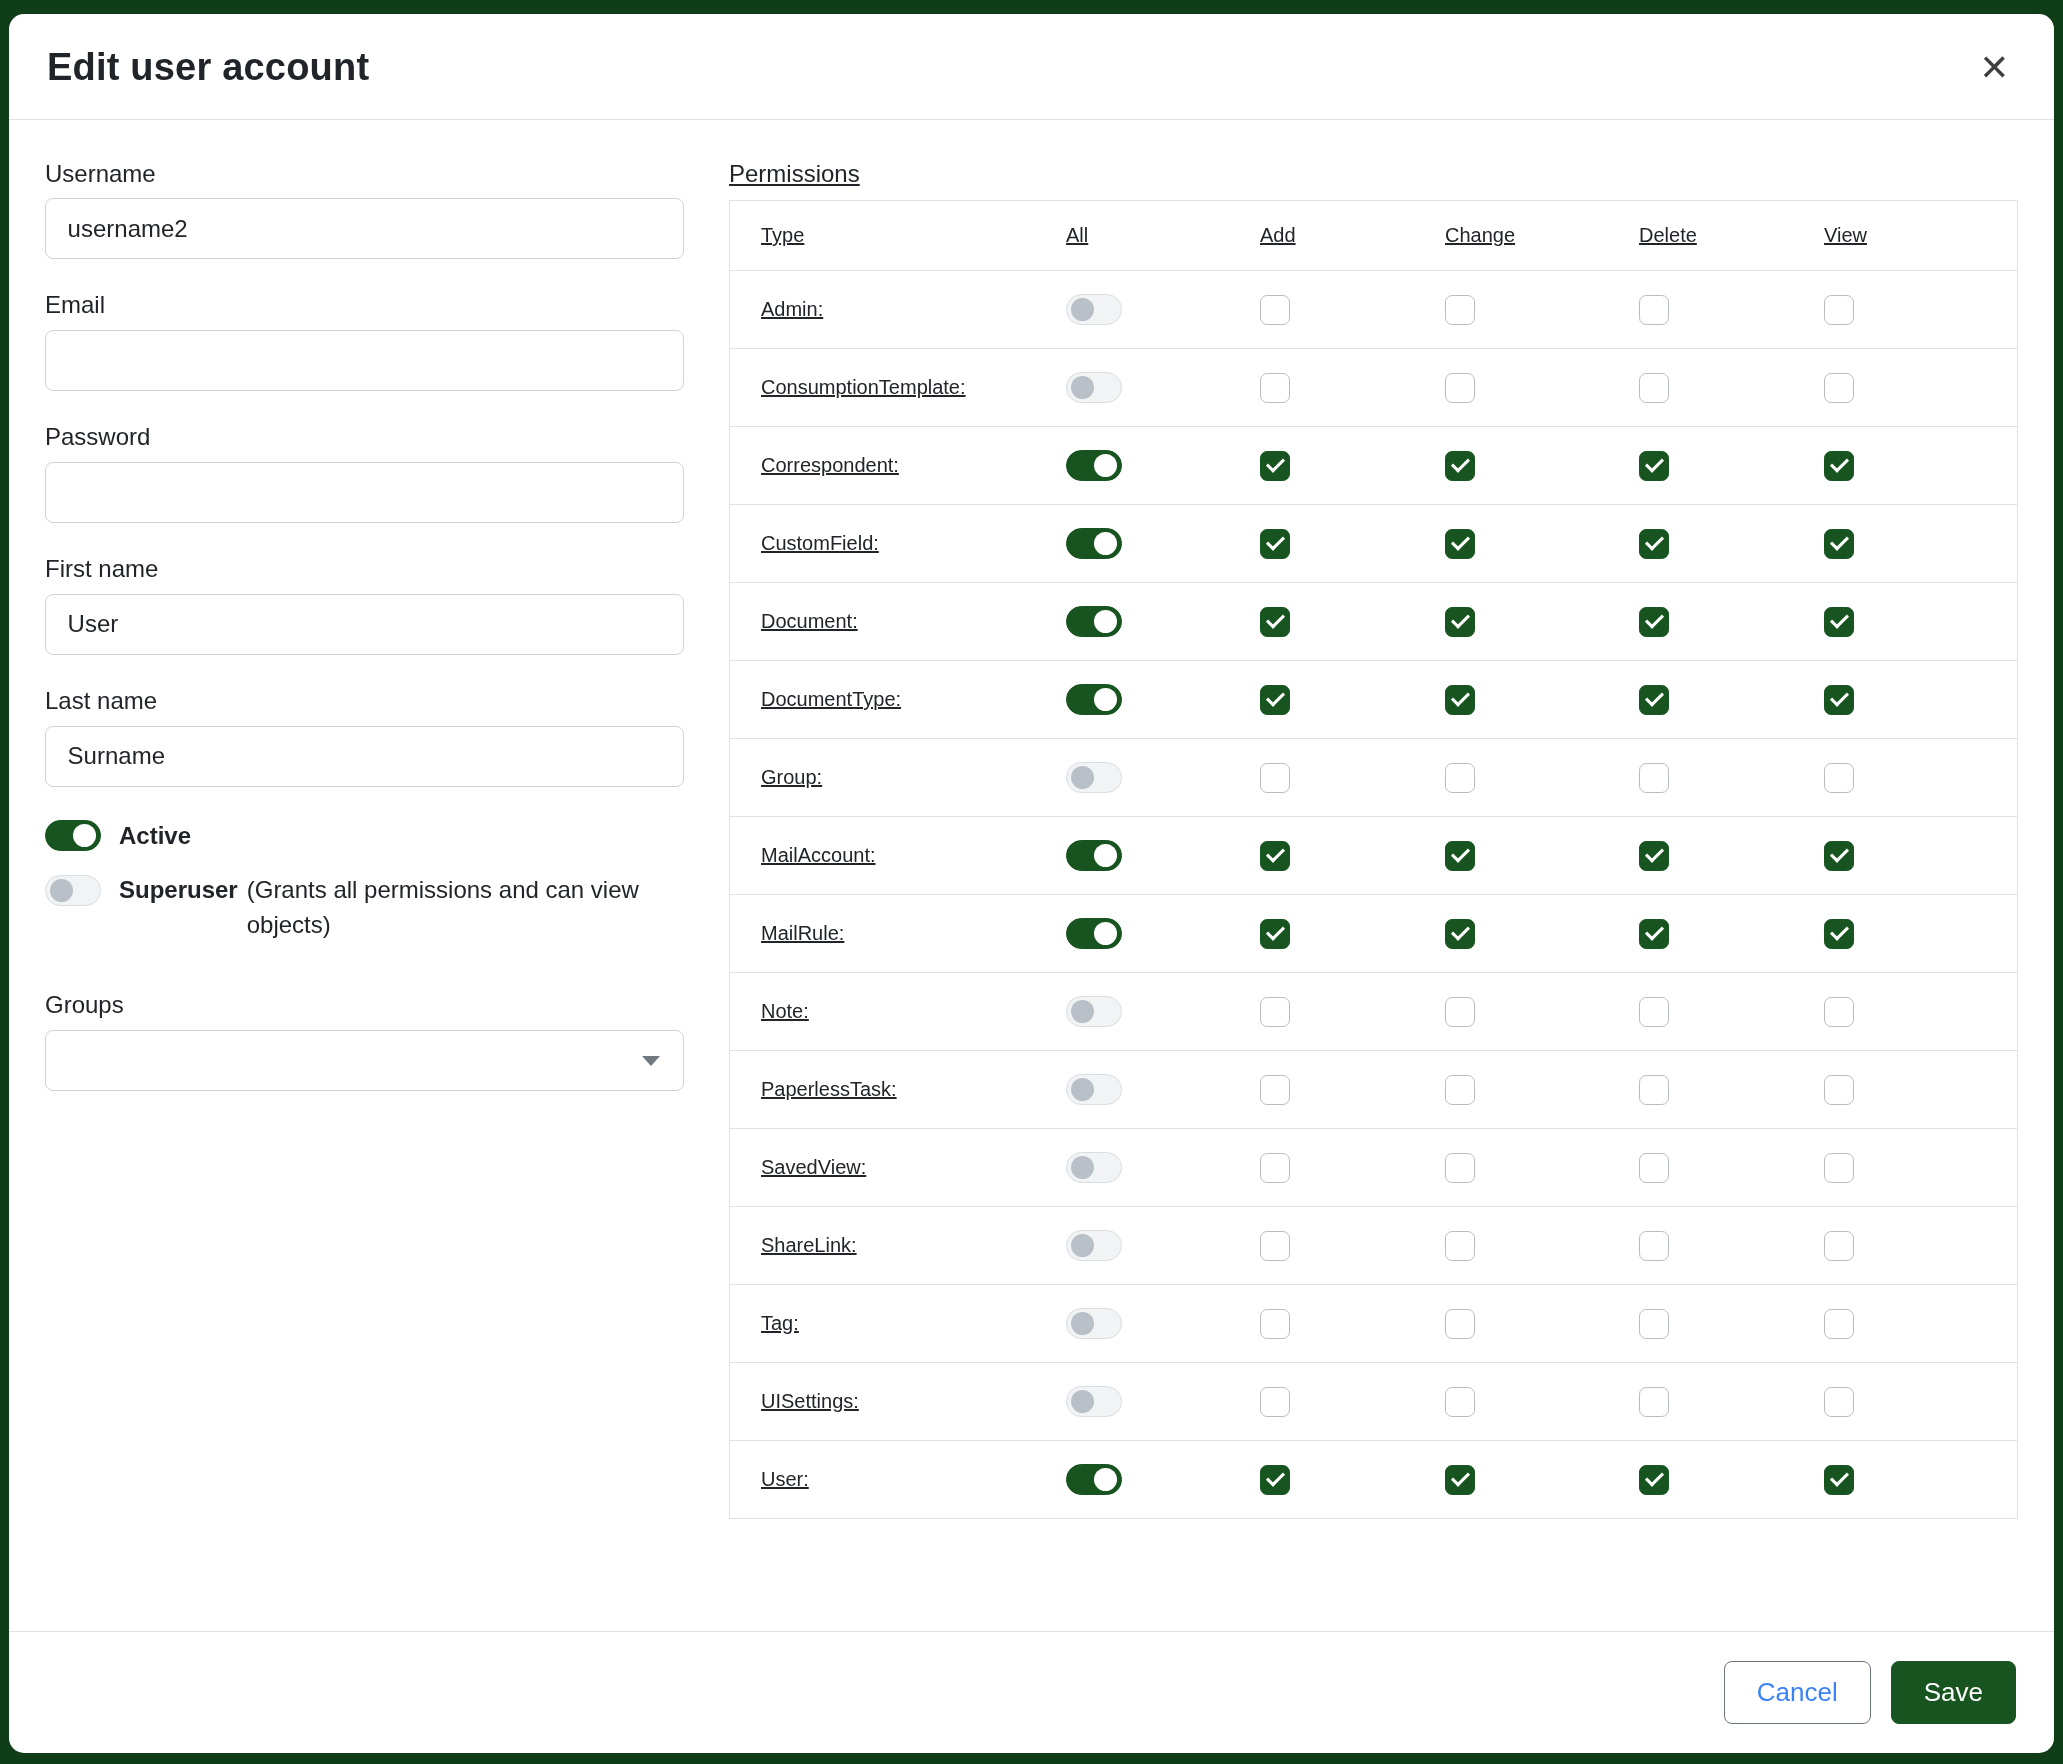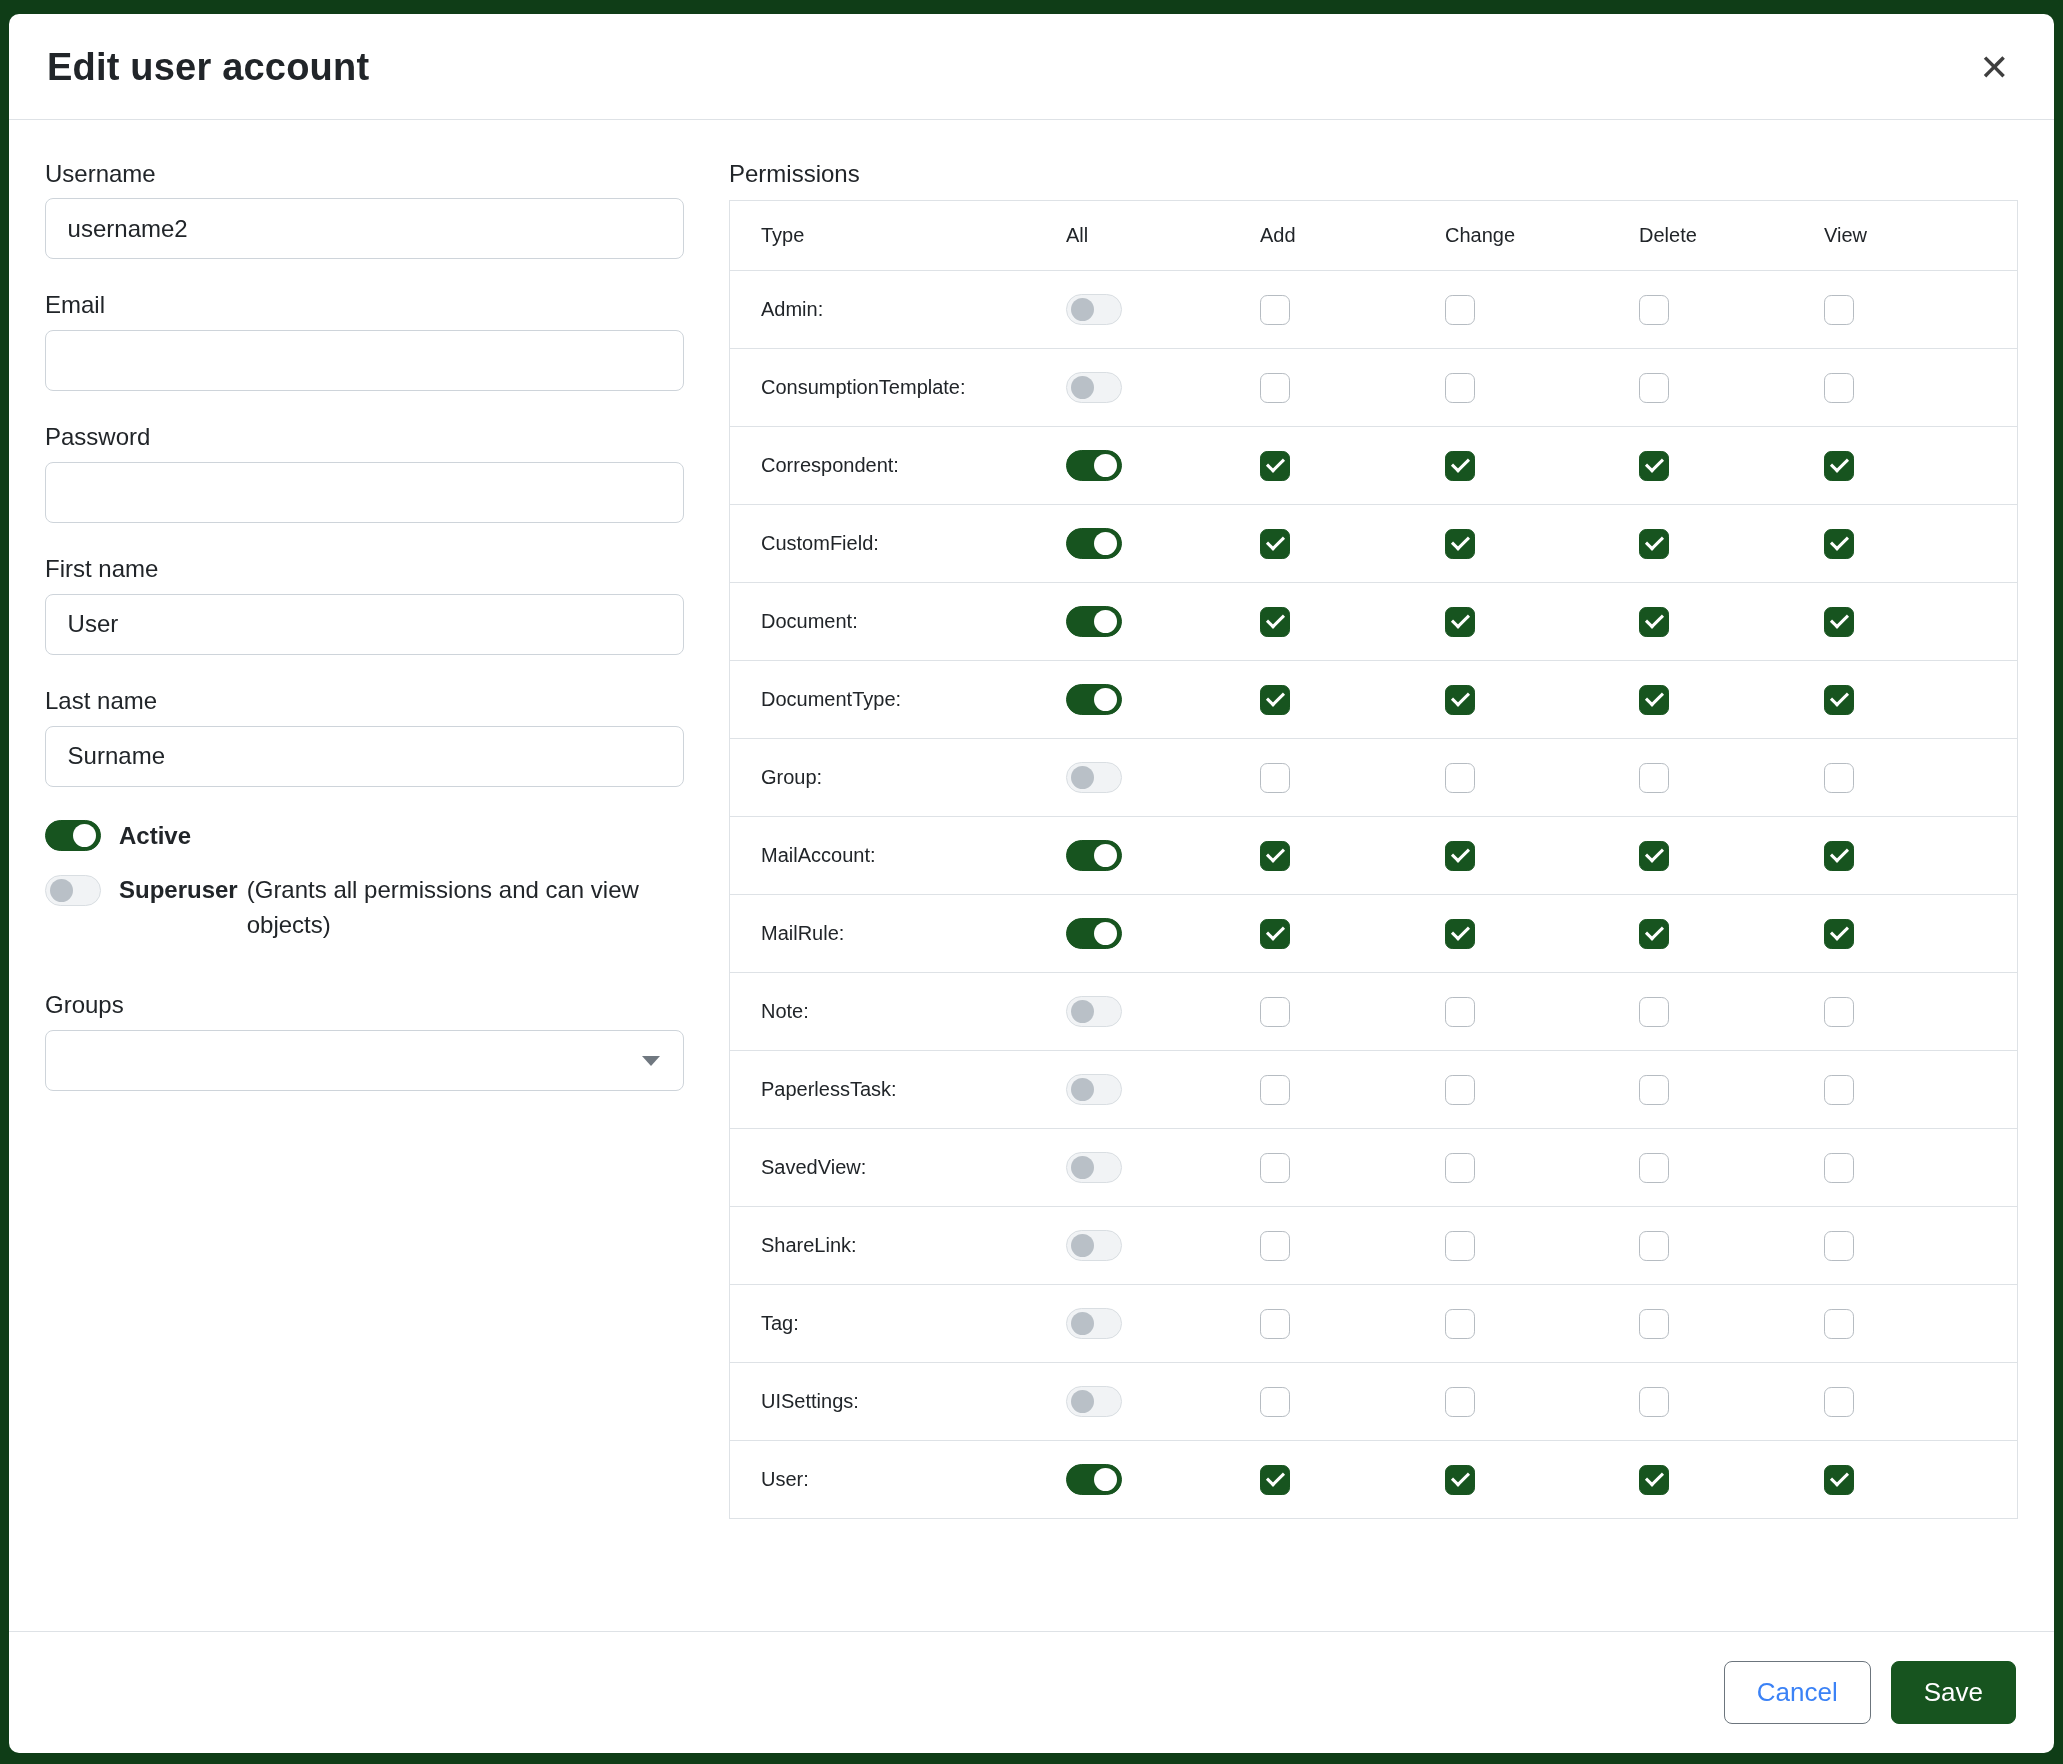--- a/index.html
+++ b/index.html
@@ -7,21 +7,21 @@
   body {
     background: #0f3d17;
     font-family: "Liberation Sans", sans-serif;
     color: #212529;
     position: relative;
   }
   .modal {
     position: absolute;
     left: 9px; right: 9px; top: 14.4px; bottom: 10.8px;
     background: #fff;
-    border-radius: 10px;
+    border-radius: 15px;
     display: flex;
     flex-direction: column;
     overflow: hidden;
   }
   
   .modal-header {
     display: flex;
     justify-content: space-between;
     align-items: flex-start;
     padding: 32px 41px 29px 38px;
@@ -35,21 +35,21 @@
   }
   
   .modal-body {
     flex: 1;
     display: flex;
     gap: 45px;
     padding: 40px 36px 18px 36px;
     overflow: hidden;
   }
   .left-col { width: 639px; flex: none; }
-  .right-col { flex: 1; min-width: 0; }
+  .right-col { flex: 1; min-width: 0; text-decoration: underline; }
 
   .field-label { font-size: 24px; margin-bottom: 10.8px; }
   .text-input {
     display: block;
     width: 100%; height: 61px;
     border: 0.9px solid #ced4da; border-radius: 8px;
     font-size: 24px; padding: 0 21.6px;
     font-family: inherit; color: #212529;
     margin-bottom: 32px;
     outline: none;

